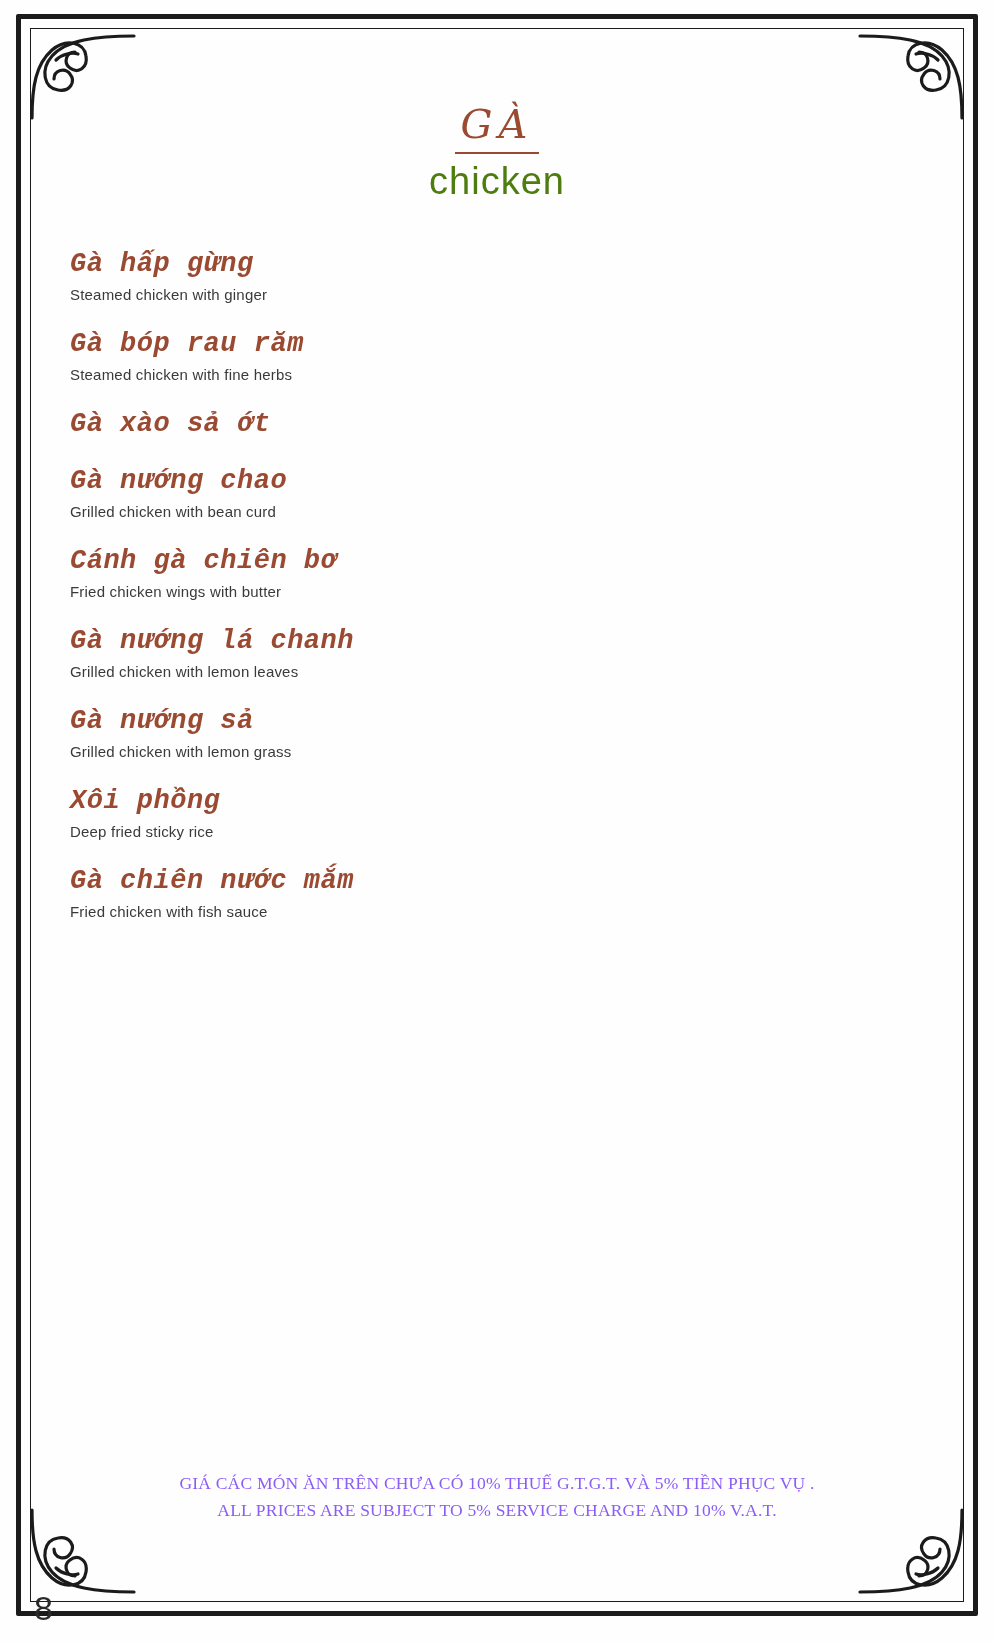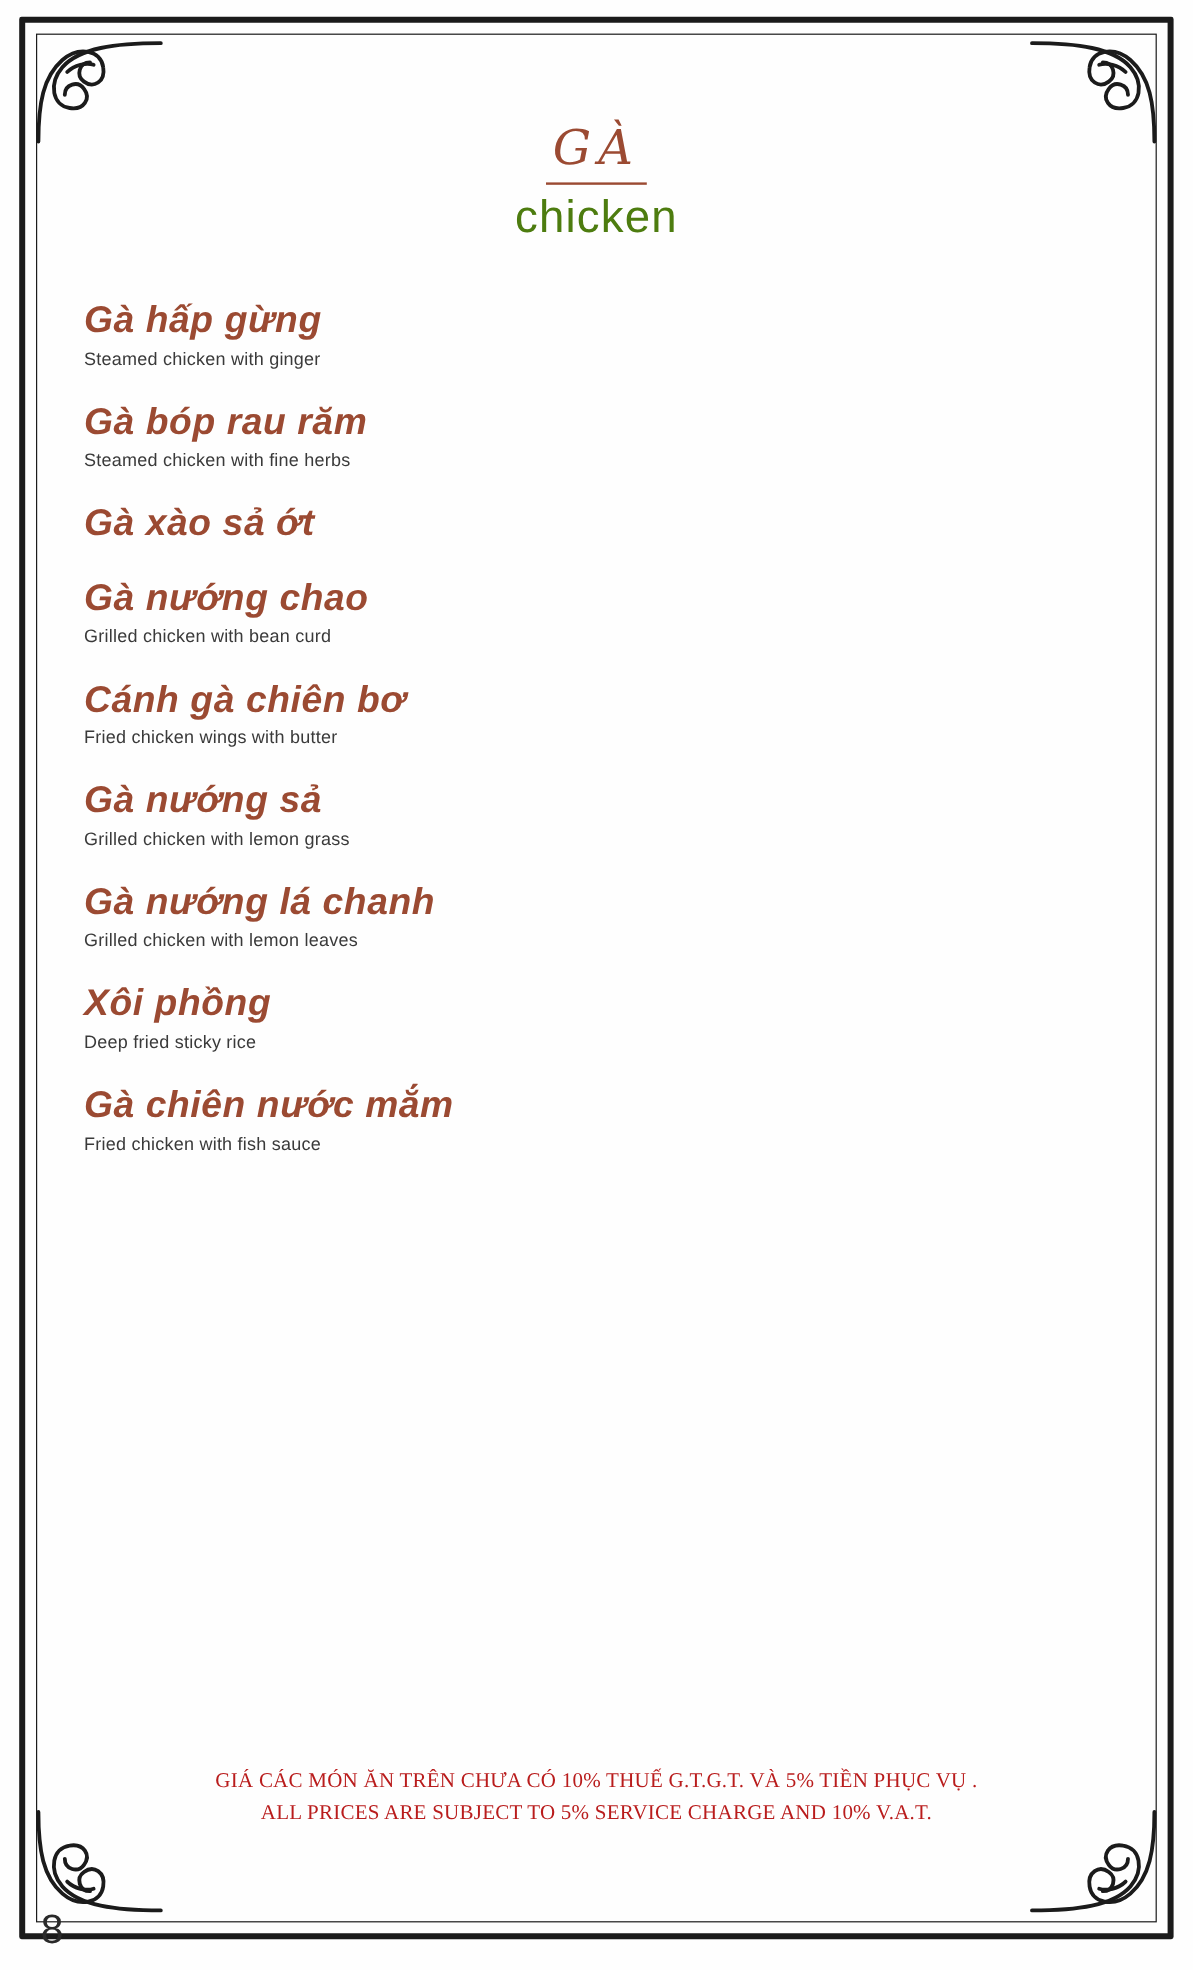--- a/index.html
+++ b/index.html
@@ -87,45 +87,45 @@
   }
 
   .menu-list {
     margin-top: 46px;
     padding-left: 8px;
   }
   .menu-item {
     margin-bottom: 26px;
   }
   .item-vn {
-    font-family: Liberation Sans, sans-serif;
+    font-family: Liberation Mono, monospace;
     font-style: italic;
     font-weight: bold;
-    font-size: 31px;
+    font-size: 27px;
     color: #9b4a32;
     line-height: 1.15;
     letter-spacing: 0.5px;
   }
   .item-en {
     font-family: "Liberation Sans", sans-serif;
     font-size: 15px;
     color: #3a3a3a;
     margin-top: 6px;
     letter-spacing: 0.2px;
   }
 
   
   .footer {
     position: absolute;
     left: 62px;
     right: 62px;
     bottom: 118px;
     text-align: center;
     font-family: "Liberation Serif", serif;
-    color: #b91c1c;
+    color: #8b5cf6;
     font-size: 17.5px;
     line-height: 1.55;
     letter-spacing: 0.2px;
   }
 
   .page-number {
     position: absolute;
     left: 34px;
     bottom: 14px;
     font-family: "Liberation Sans", sans-serif;
@@ -205,27 +205,27 @@
         <div class="item-vn">Gà nướng chao</div>
         <div class="item-en">Grilled chicken with bean curd</div>
       </div>
 
       <div class="menu-item">
         <div class="item-vn">Cánh gà chiên bơ</div>
         <div class="item-en">Fried chicken wings with butter</div>
       </div>
 
       <div class="menu-item">
+        <div class="item-vn">Gà nướng lá chanh</div>
+        <div class="item-en">Grilled chicken with lemon leaves</div>
+      </div>
+
+      <div class="menu-item">
         <div class="item-vn">Gà nướng sả</div>
         <div class="item-en">Grilled chicken with lemon grass</div>
-      </div>
-
-      <div class="menu-item">
-        <div class="item-vn">Gà nướng lá chanh</div>
-        <div class="item-en">Grilled chicken with lemon leaves</div>
       </div>
 
       <div class="menu-item">
         <div class="item-vn">Xôi phồng</div>
         <div class="item-en">Deep fried sticky rice</div>
       </div>
 
       <div class="menu-item">
         <div class="item-vn">Gà chiên nước mắm</div>
         <div class="item-en">Fried chicken with fish sauce</div>

